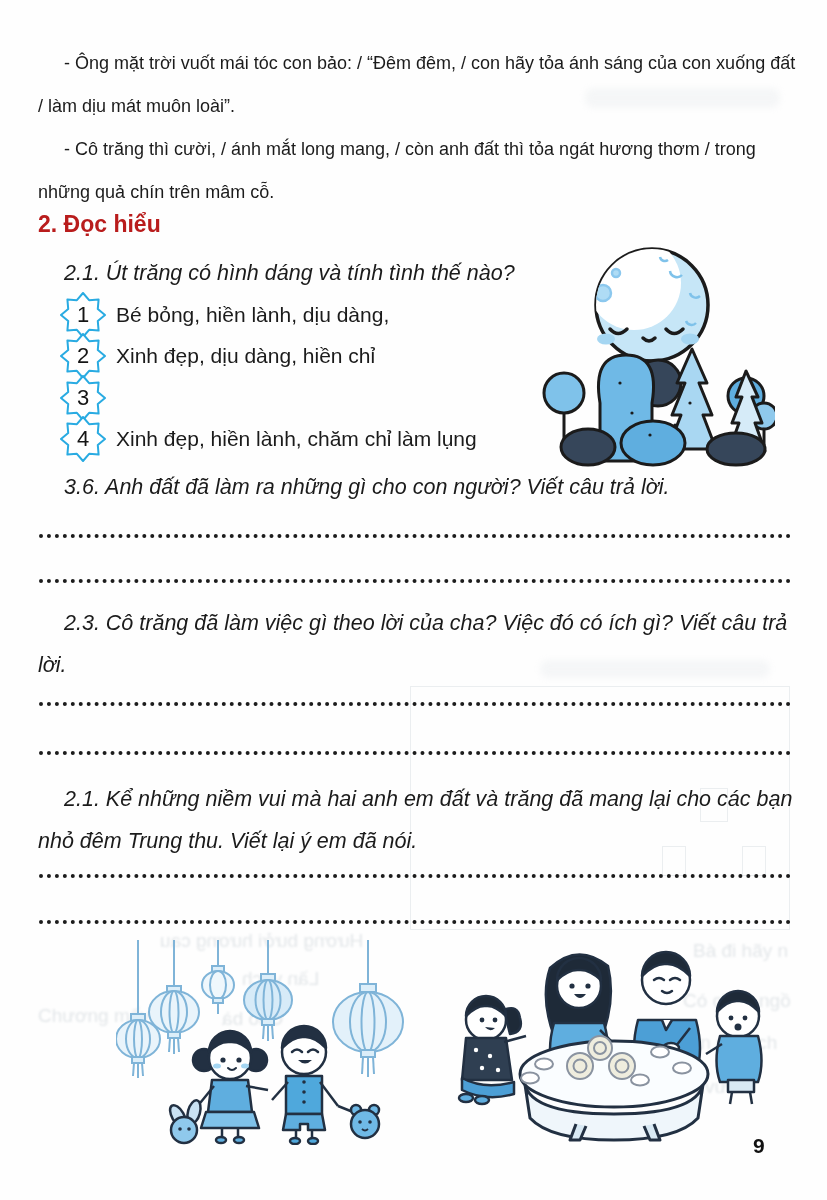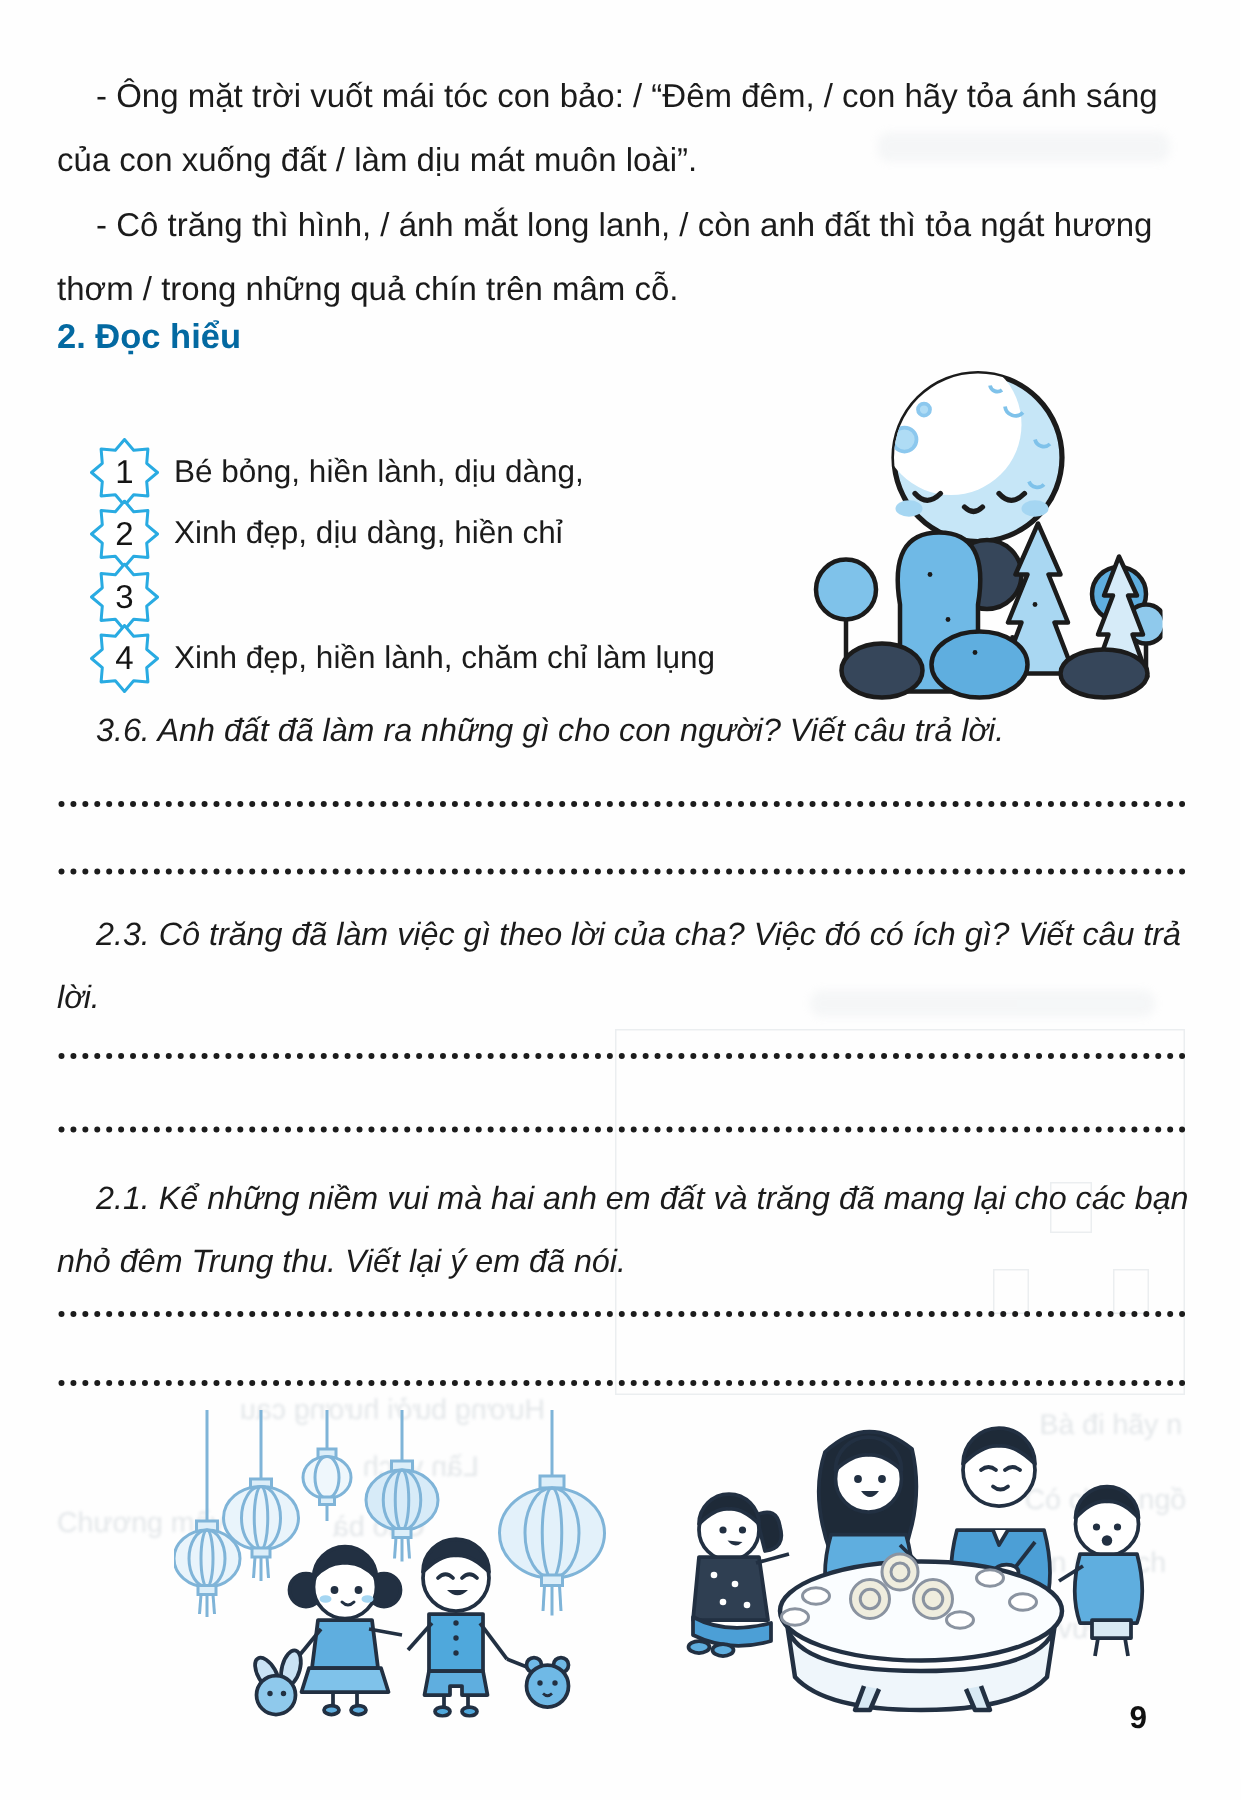--- a/index.html
+++ b/index.html
@@ -1,23 +1,23 @@
 <!DOCTYPE html>
 <html><head>
 <meta charset="utf-8">
 <style>
   * { margin:0; padding:0; box-sizing:border-box; }
   html,body { background:#ffffff; }
   .page {
     position:relative; width:827px; height:1200px; background:#fefefe;
     font-family:"Liberation Sans", sans-serif; color:#1b1b1b; overflow:hidden;
   }
-  .passage { position:absolute; left:38px; top:42px; width:758px; font-size:22px; line-height:43px; }
+  .passage { position:absolute; left:38px; top:42px; width:758px; font-size:18px; line-height:43px; }
   .passage p { text-indent:26px; }
-  .section-title { position:absolute; left:38px; top:211px; font-size:23px; font-weight:bold; color:#0369a1; }
+  .section-title { position:absolute; left:38px; top:211px; font-size:23px; font-weight:bold; color:#b91c1c; }
   .q { position:absolute; left:38px; width:758px; font-size:21.5px; font-style:italic; line-height:42px; }
   .q p { text-indent:26px; }
   #q21 { top:252px; width:560px; }
   #q22 { top:466px; }
   #q23 { top:602px; }
   #q24 { top:778px; }
   .options { position:absolute; left:60px; top:294px; width:500px; }
   .option { display:flex; align-items:center; height:41.5px; }
   .star-badge { position:relative; width:46px; height:46px; flex:0 0 46px; margin-right:10px; }
   .star-badge svg { position:absolute; inset:0; }
@@ -53,25 +53,28 @@
   <div class="ghost m" style="left:242px;top:968px;">Lần vạch</div>
   <div class="ghost m" style="left:222px;top:1008px;">Cho bà</div>
   <div class="ghost" style="left:38px;top:1005px;">Chương mấy</div>
   <div class="ghost" style="left:693px;top:940px;">Bà đi hãy n</div>
   <div class="ghost" style="left:683px;top:990px;">Có cháu ngồ</div>
   <div class="ghost" style="left:676px;top:1032px;">Cần mấy ch</div>
   <div class="ghost" style="left:666px;top:1076px;">Khu vườn</div>
 
   <div class="passage">
     <p>- Ông mặt trời vuốt mái tóc con bảo: / “Đêm đêm, / con hãy tỏa ánh sáng của con xuống đất / làm dịu mát muôn loài”.</p>
-    <p>- Cô trăng thì hình, / ánh mắt long lanh, / còn anh đất thì tỏa ngát hương thơm / trong những quả chín trên mâm cỗ.</p>
+    <p>- Cô trăng thì cười, / ánh mắt long mang, / còn anh đất thì tỏa ngát hương thơm / trong những quả chín trên mâm cỗ.</p>
   </div>
 
   <div class="section-title">2. Đọc hiểu</div>
 
+  <div class="q" id="q21">
+    <p>2.1. Út trăng có hình dáng và tính tình thế nào?</p>
+  </div>
 
   <div class="options">
     <div class="option">
       <span class="star-badge">
         <svg viewBox="0 0 46 46">
             <polygon points="45,23 37.8,29.1 38.6,38.6 29.1,37.8 23,45 16.9,37.8 7.4,38.6 8.2,29.1 1,23 8.2,16.9 7.4,7.4 16.9,8.2 23,1 29.1,8.2 38.6,7.4 37.8,16.9" fill="#ffffff" stroke="#29ABE2" stroke-width="2" stroke-linejoin="round"></polygon>
           </svg>
         <span class="num">1</span>
       </span>
       <span class="option-label">Bé bỏng, hiền lành, dịu dàng,</span>

